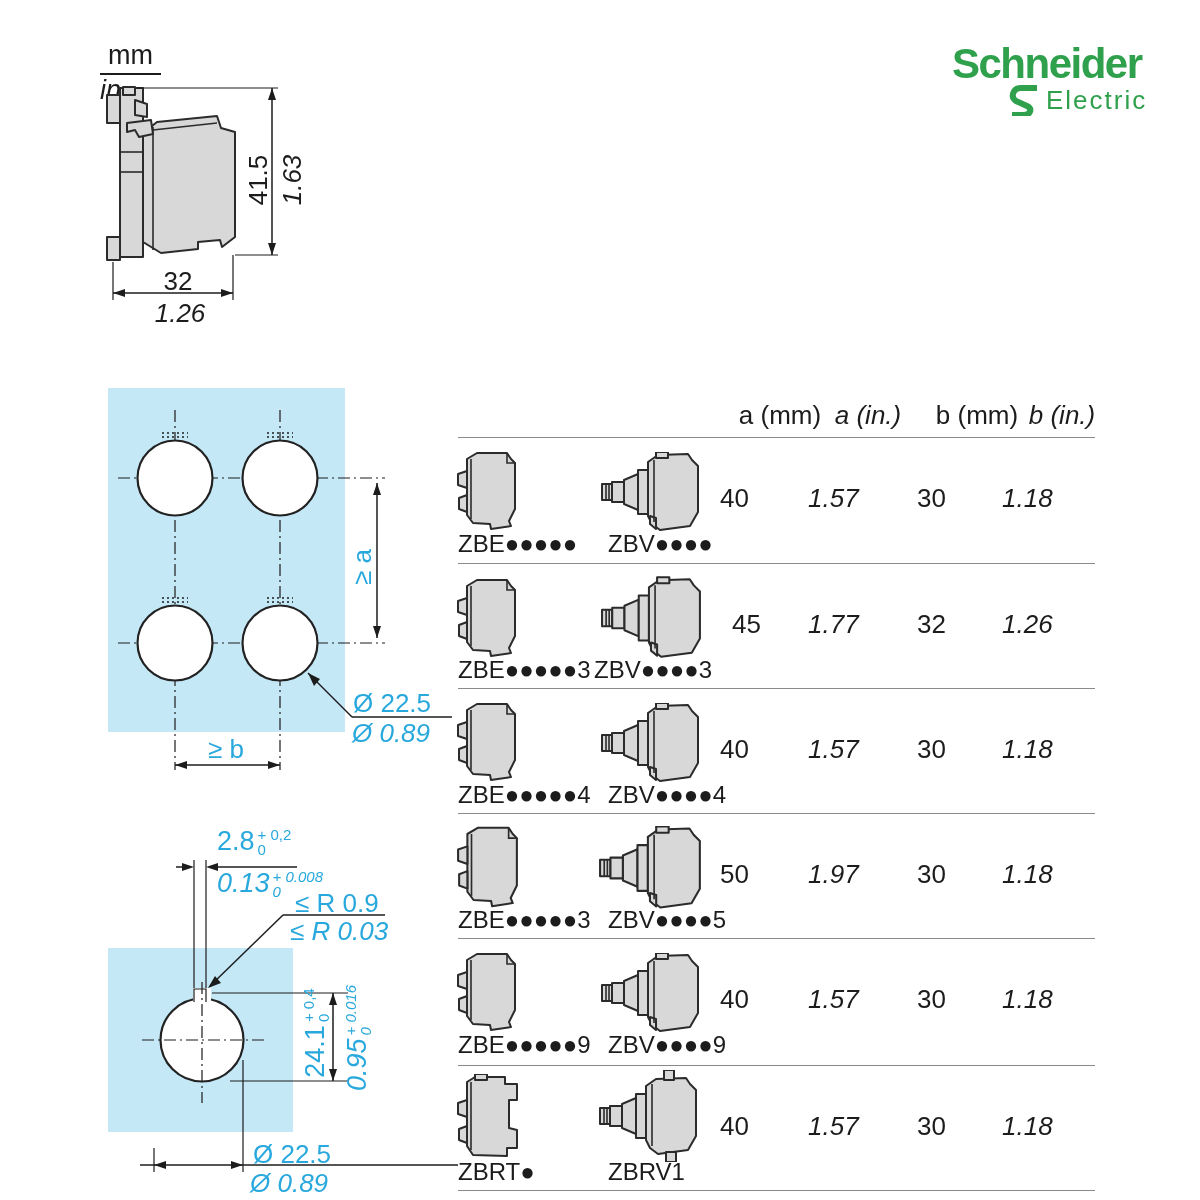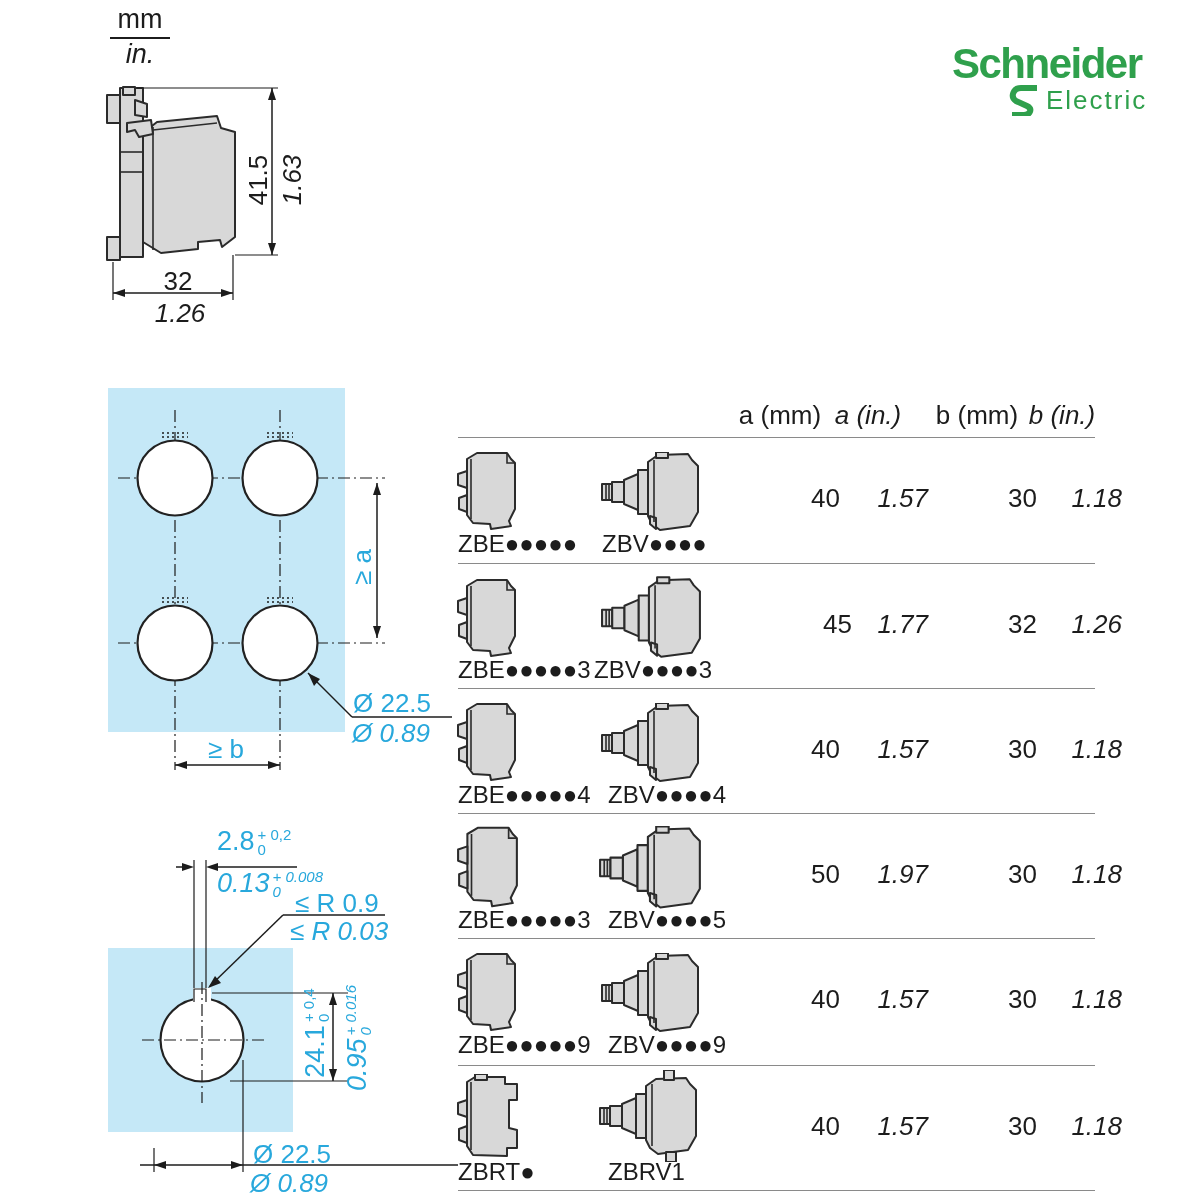--- a/index.html
+++ b/index.html
@@ -20,28 +20,28 @@
   .arrow{fill:var(--ink);stroke:none;}
   .holefill{fill:#fff;stroke:#222;stroke-width:2.2;}
   .dimtext{position:absolute;font-size:26px;white-space:nowrap;}
   .cyan{color:var(--accent_cyan);}
   .it{font-style:italic;}
   .ctr{transform:translate(-50%,-50%);}
   .rot{transform:translate(-50%,-50%) rotate(-90deg);}
   .tolwrap{position:absolute;display:inline-flex;align-items:center;font-size:27px;white-space:nowrap;}
   .tolrot{transform:translate(-50%,-50%) rotate(-90deg);}
   .tstack{display:inline-flex;flex-direction:column;font-size:15px;line-height:15px;margin-left:3px;}
-  .units{font-size:27px;text-align:center;}
+  .units{font-size:27px;margin-top:36px;}
   .units .top{display:inline-block;padding:0 8px 2px 8px;border-bottom:2px solid var(--ink);}
   .brandname{position:absolute;font-size:42px;font-weight:bold;letter-spacing:-1.5px;color:var(--logo_green);}
   .brandsub{position:absolute;font-size:26px;letter-spacing:2px;color:var(--logo_green);}
   .trow{position:absolute;left:458px;width:637px;border-top:1.5px solid var(--line_gray);}
   .trow > *{position:absolute;}
   .plabel{font-size:24px;top:92px;white-space:nowrap;}
-  .val{font-size:26px;width:120px;text-align:right;top:45px;line-height:30px;}
+  .val{font-size:26px;width:120px;text-align:left;top:45px;line-height:30px;}
   .hdr{position:absolute;font-size:26px;width:120px;text-align:center;top:400px;line-height:30px;}
   .endline{position:absolute;left:458px;top:1190px;width:637px;border-top:1.5px solid var(--line_gray);}
 </style>
 </head>
 <body>
 
 <svg width="0" height="0" style="position:absolute" aria-hidden="true">
   <defs>
     <symbol id="sym-zbe" viewBox="0 0 64 80">
       <path class="blkfill" d="M12,8 L22,2 L52,2 L56,8 L60,12 L60,58 L54,70 L56,75 L36,78 L35,73 L18,72 L12,64 Z"></path>
@@ -220,21 +220,21 @@
 <div class="hdr it" style="left:1002px">b (in.)</div>
 
 <div class="trow" style="top:437px;height:126px">
   <svg style="left:-3px;top:13px" width="64" height="80">
       <use href="#sym-zbe"></use>
     </svg>
   <svg style="left:142px;top:14px" width="102" height="80">
       <use href="#sym-zbv"></use>
     </svg>
   <div class="plabel" style="left:0">ZBE●●●●●</div>
-  <div class="plabel" style="left:144px">ZBV●●●●</div>
+  <div class="plabel" style="left:150px">ZBV●●●●</div>
   <div class="val" style="left:262px">40</div>
   <div class="val it" style="left:350px">1.57</div>
   <div class="val" style="left:459px">30</div>
   <div class="val it" style="left:544px">1.18</div>
 </div>
 <div class="trow" style="top:563px;height:125px">
   <svg style="left:-3px;top:13px" width="64" height="82">
       <use href="#sym-zbe"></use>
     </svg>
   <svg style="left:142px;top:12px" width="104" height="84">

